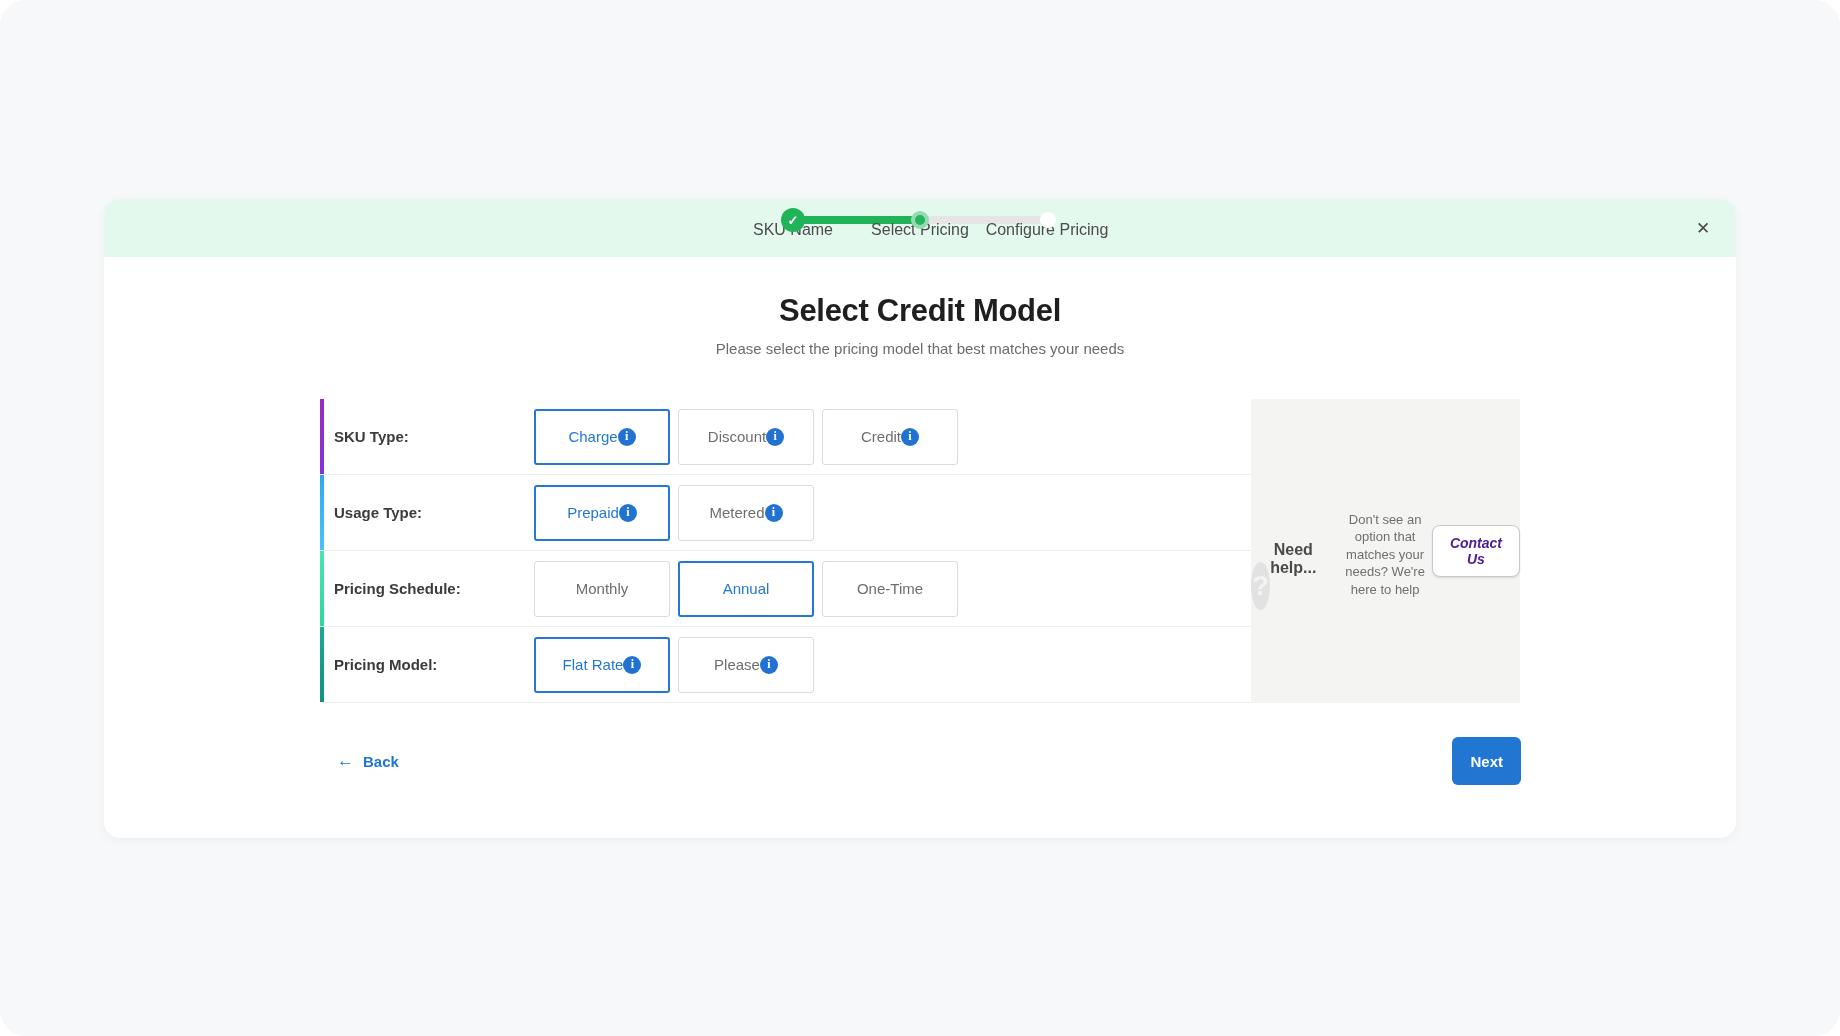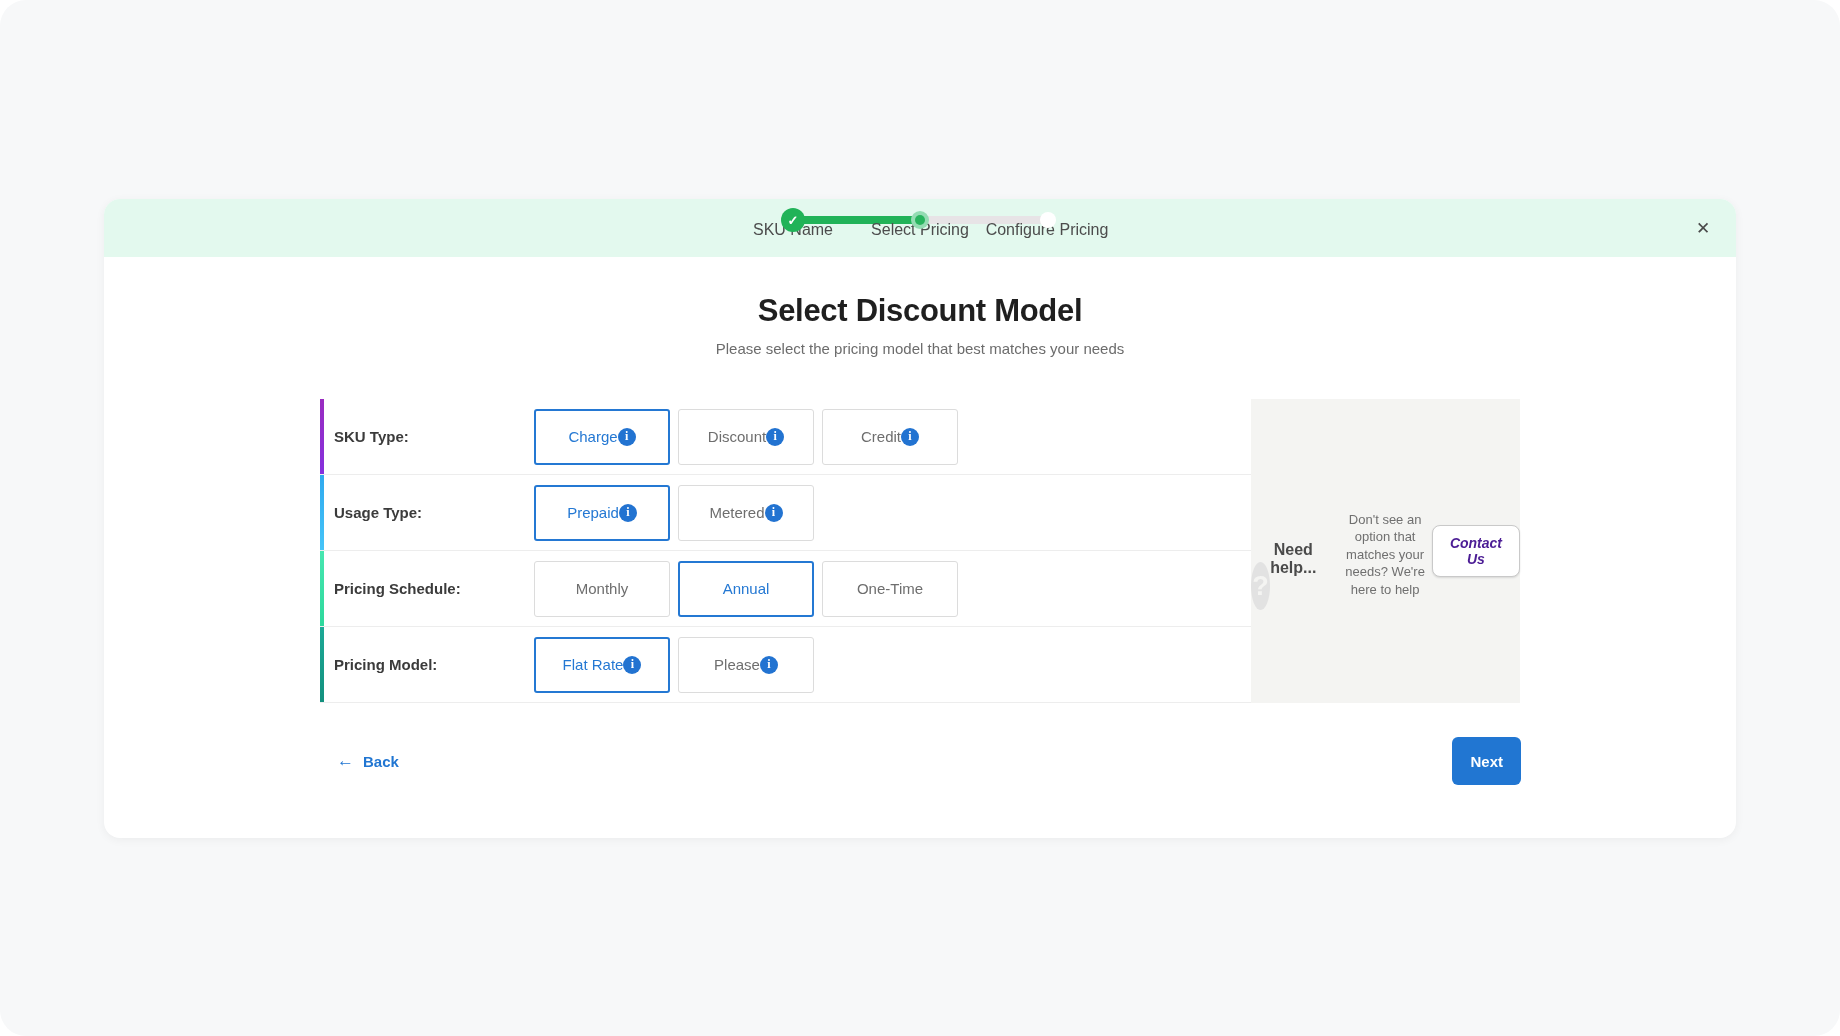--- a/index.html
+++ b/index.html
@@ -123,21 +123,21 @@
         <div class="step-dot dot-current"></div>
         <div class="step-dot dot-upcoming"></div>
         <div class="step-label l1">SKU Name</div>
         <div class="step-label l2">Select Pricing</div>
         <div class="step-label l3">Configure Pricing</div>
       </div>
       <button class="close-btn">✕</button>
     </div>
 
     <div class="modal-body">
-      <h1 class="page-title">Select Discount Model</h1>
+      <h1 class="page-title">Select Credit Model</h1>
       <p class="page-subtitle">Please select the pricing model that best matches your needs</p>
 
       <div class="main">
         <div class="options-table">
 
           <div class="option-row">
             <div class="accent-bar" style="background: linear-gradient(rgb(154, 44, 192), rgb(133, 48, 221));"></div>
             <div class="row-label">SKU Type:</div>
             <div class="opts">
               <button class="opt-btn selected">

